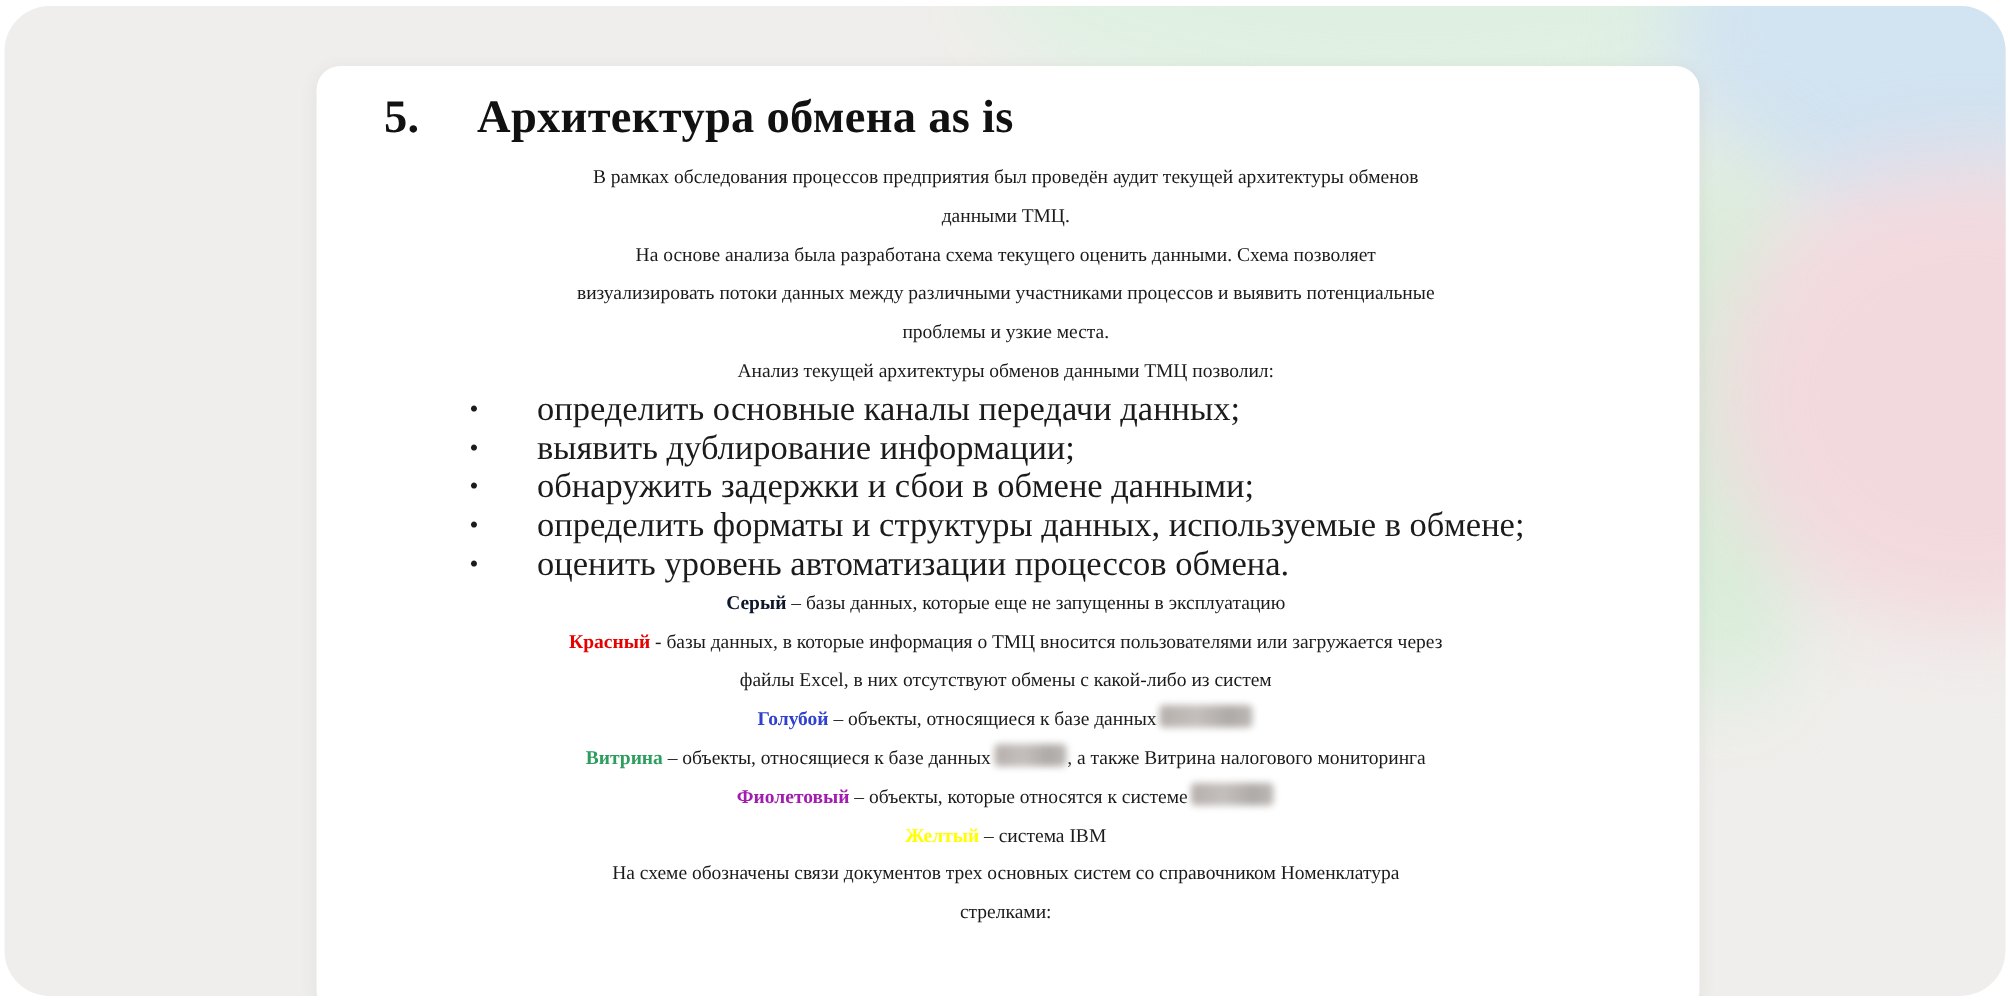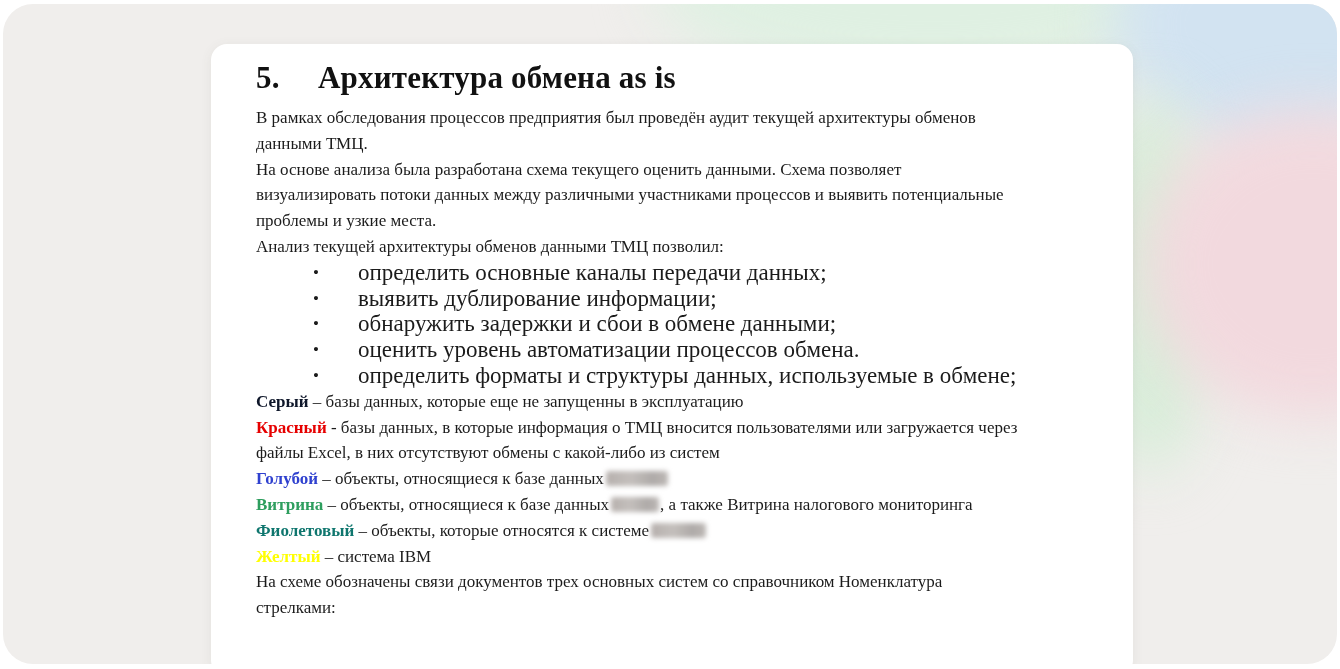--- a/index.html
+++ b/index.html
@@ -38,23 +38,24 @@
   .doc-heading {
     font-size: 31px;
     font-weight: bold;
     margin: 4px 0 9px 0;
     letter-spacing: 0.2px;
     color: #111111;
   }
   .doc-heading .h-num { display: inline-block; width: 62px; }
   .doc-page p {
     margin: 0;
-    font-size: 17px;
+    font-size: 13px;
     line-height: 25.8px;
     white-space: pre-line;
+    text-align: center;
   }
   ul.doc-bullets {
     margin: 0; padding: 0 0 0 57px;
     list-style: none;
   }
   ul.doc-bullets li {
     position: relative;
     padding-left: 45px;
     font-size: 23px;
     line-height: 25.8px;
@@ -96,35 +97,35 @@
 данными ТМЦ.</p>
     <p>На основе анализа была разработана схема текущего оценить данными. Схема позволяет
 визуализировать потоки данных между различными участниками процессов и выявить потенциальные
 проблемы и узкие места.</p>
     <p>Анализ текущей архитектуры обменов данными ТМЦ позволил:</p>
 
     <ul class="doc-bullets">
       <li>определить основные каналы передачи данных;</li>
       <li>выявить дублирование информации;</li>
       <li>обнаружить задержки и сбои в обмене данными;</li>
+      <li>определить форматы и структуры данных, используемые в обмене;</li>
       <li>оценить уровень автоматизации процессов обмена.</li>
-      <li>определить форматы и структуры данных, используемые в обмене;</li>
     </ul>
 
 
     <p class="legend-line"><b class="cword" style="color: #0f172a;">Серый</b> <span>– базы данных, которые еще не запущенны в эксплуатацию</span></p>
 
     <p class="legend-line"><b class="cword" style="color: rgb(230, 0, 0);">Красный</b> <span>- базы данных, в которые информация о ТМЦ вносится пользователями или загружается через
 файлы Excel, в них отсутствуют обмены с какой-либо из систем</span></p>
 
     <p class="legend-line"><b class="cword" style="color: rgb(47, 65, 207);">Голубой</b> <span>– объекты, относящиеся к базе данных</span><span class="redact w1"></span></p>
 
     <p class="legend-line"><b class="cword" style="color: rgb(46, 158, 94);">Витрина</b> <span>– объекты, относящиеся к базе данных</span><span class="redact w2"></span><span>, а также Витрина налогового мониторинга</span></p>
 
-    <p class="legend-line"><b class="cword" style="color: #0f766e;">Фиолетовый</b> <span>– объекты, которые относятся к системе</span><span class="redact w3"></span></p>
+    <p class="legend-line"><b class="cword" style="color: #a21caf;">Фиолетовый</b> <span>– объекты, которые относятся к системе</span><span class="redact w3"></span></p>
 
     <p class="legend-line"><b class="cword" style="color: rgb(255, 255, 0);">Желтый</b> <span>– система IBM</span></p>
 
     <p>На схеме обозначены связи документов трех основных систем со справочником Номенклатура
 стрелками:</p>
 
   </div>
 </div>
 
 </body></html>

